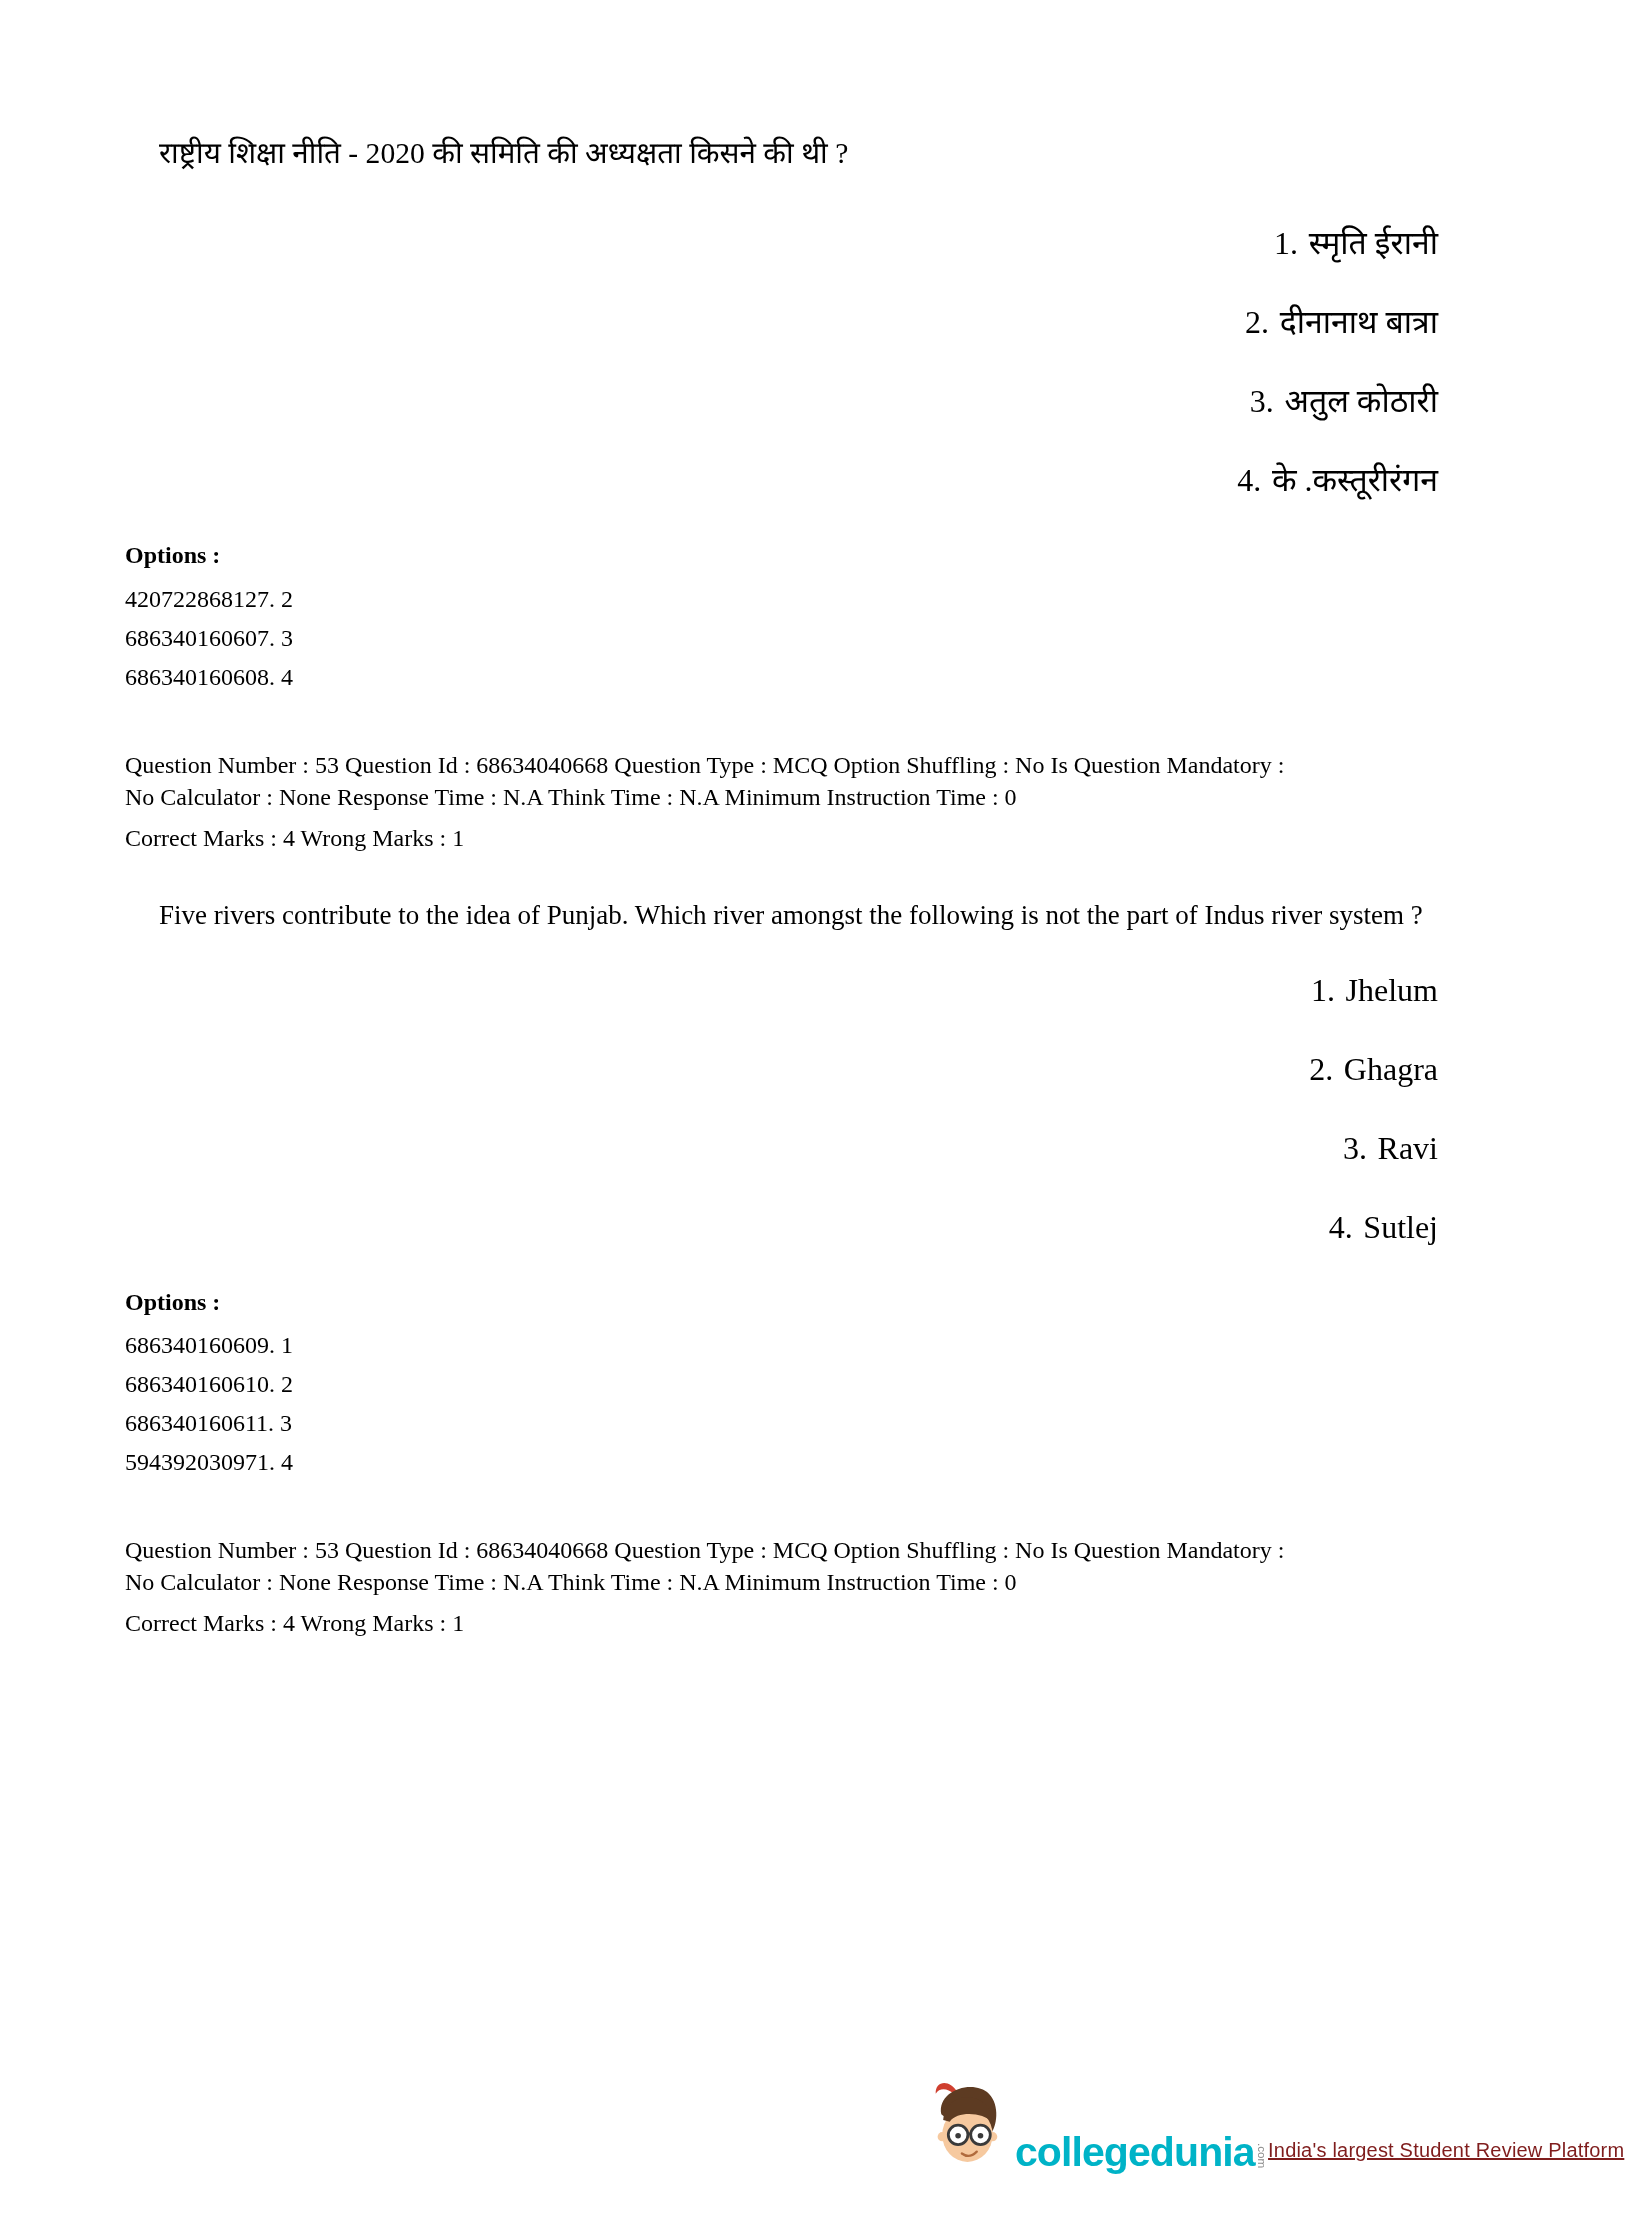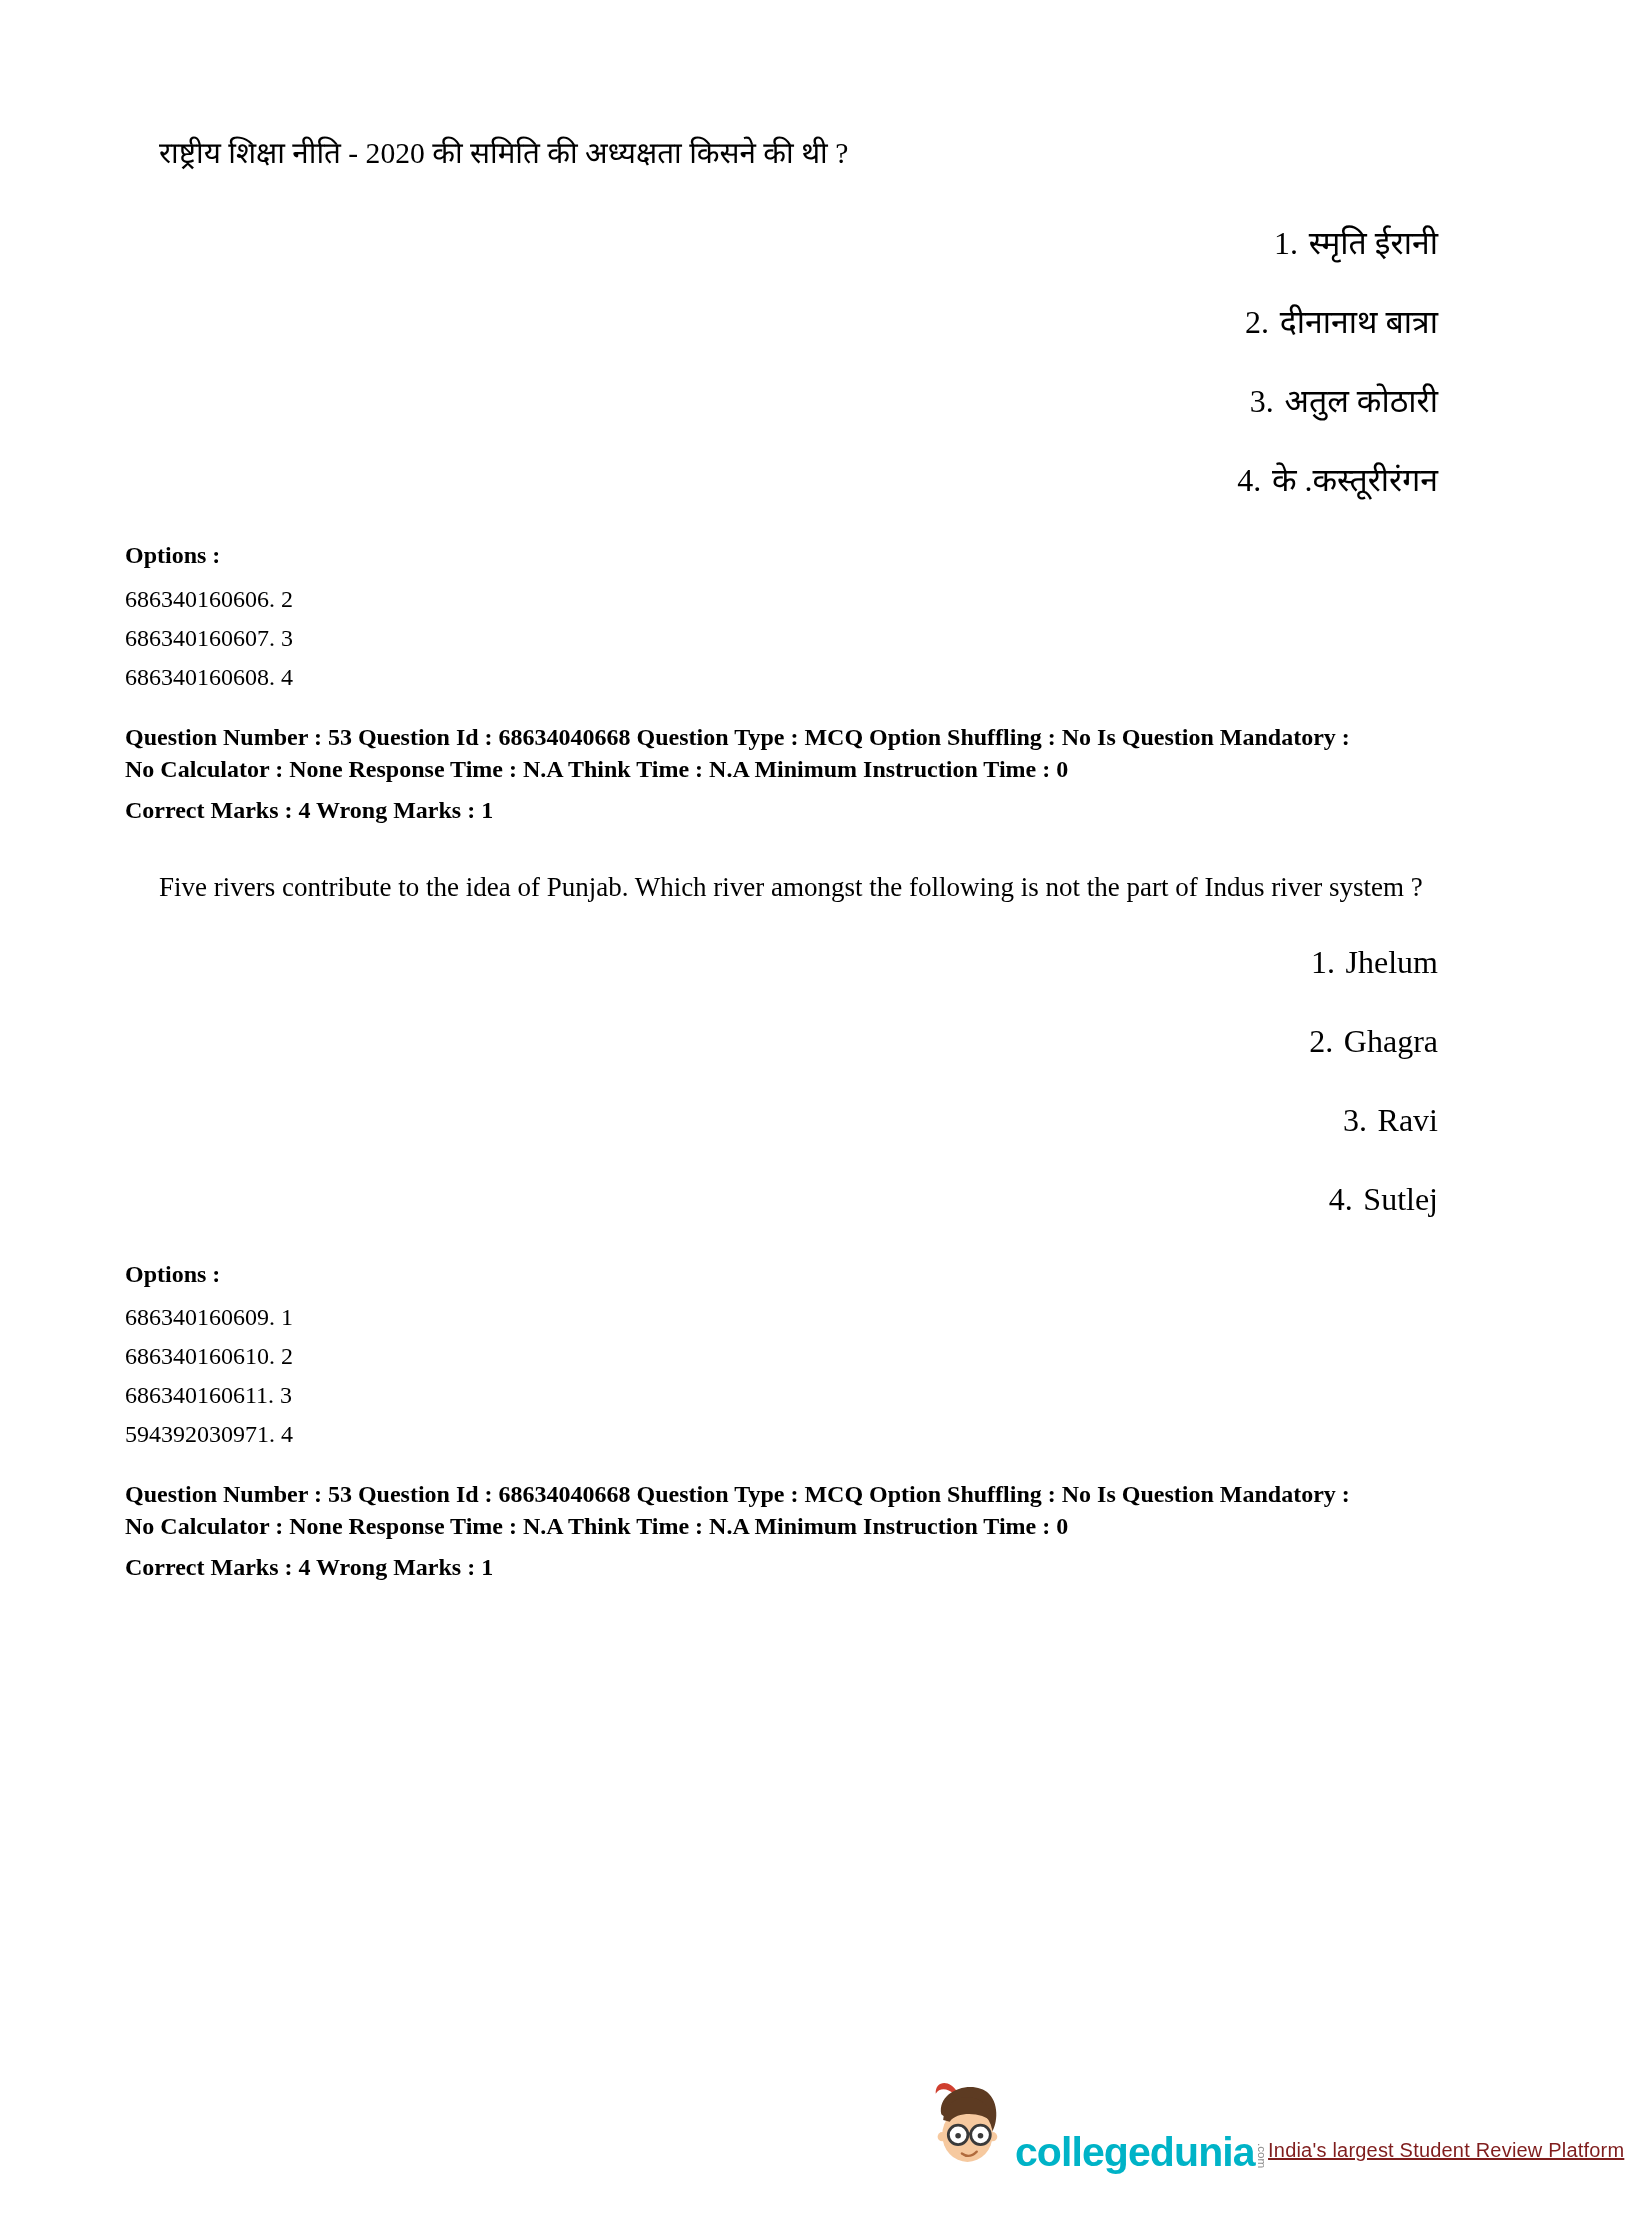--- a/index.html
+++ b/index.html
@@ -36,23 +36,23 @@
   .options-heading {
     font-weight: bold;
     font-size: 24px;
     margin: 32px 0 10.7px 0;
   }
   .id-line {
     font-size: 24px;
     line-height: 39px;
   }
   .meta {
-    margin-top: 24px;
+    margin-top: 52px;
     margin-bottom: 43px;
-    font-weight: bold;
+    font-weight: normal;
     font-size: 24px;
     line-height: 32px;
     max-width: 1451px;
   }
   .meta .marks { margin-top: 9px; }
   .branding {
     position: absolute;
     right: 19.7px;
     bottom: 43px;
     display: flex;
@@ -101,21 +101,21 @@
       <span class="opt-num">2.</span><span class="opt-label">दीनानाथ बात्रा</span>
     </div>
     <div class="opt-row">
       <span class="opt-num">3.</span><span class="opt-label">अतुल कोठारी</span>
     </div>
     <div class="opt-row">
       <span class="opt-num">4.</span><span class="opt-label">के .कस्तूरीरंगन</span>
     </div>
 
     <div class="options-heading">Options :</div>
-    <div class="id-line">686340160606. 2</div>
+    <div class="id-line">420722868127. 2</div>
     <div class="id-line">686340160607. 3</div>
     <div class="id-line">686340160608. 4</div>
   </section>
 
   <section class="meta">
     <div>Question Number : 53 Question Id : 68634040668 Question Type : MCQ Option Shuffling : No Is Question Mandatory :</div>
     <div>No Calculator : None Response Time : N.A Think Time : N.A Minimum Instruction Time : 0</div>
     <div class="marks">Correct Marks : 4 Wrong Marks : 1</div>
   </section>
 

